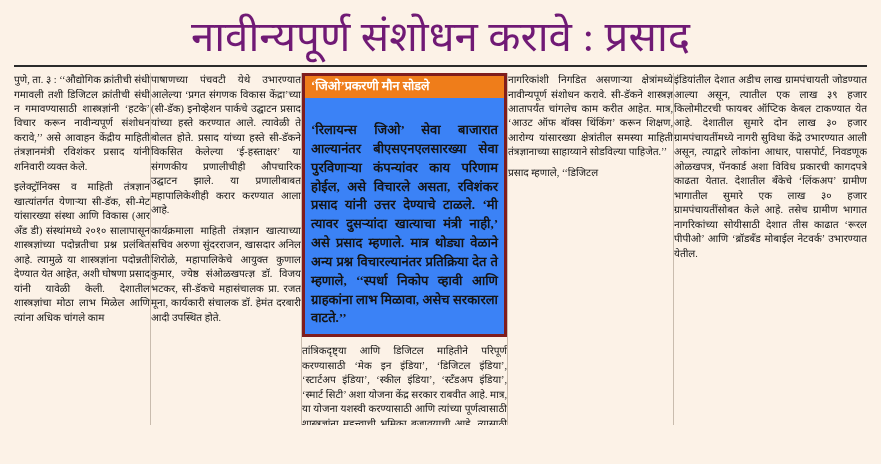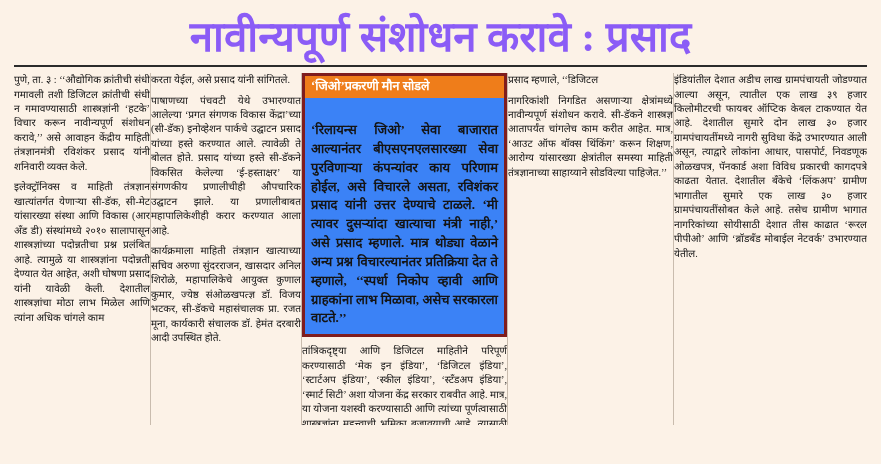--- a/index.html
+++ b/index.html
@@ -17,22 +17,22 @@
     position: relative;
     width: 881px;
     height: 464px;
     background: #fcf2e7;
     box-sizing: border-box;
     padding: 8px 14px 6px 14px;
   }
   .headline {
     font-family: "Liberation Serif", serif;
     font-size: 42px;
-    font-weight: bold;
-    color: #8b5cf6;
+    font-weight: normal;
+    color: #701a75;
     text-align: center;
     letter-spacing: 0px;
     line-height: 1.12;
     margin: 6px 0 4px 0;
     white-space: nowrap;
   }
   .rule {
     height: 2px;
     background: #2b2b2b;
     margin: 4px 0 6px 0;
@@ -99,40 +99,39 @@
   <div class="columns">
 
     <div class="col c1">
       <p>पुणे, ता. ३ : ‘‘औद्योगिक क्रांतीची संधी गमावली तशी डिजिटल क्रांतीची संधी न गमावण्यासाठी शास्त्रज्ञांनी ‘हटके’ विचार करून नावीन्यपूर्ण संशोधन करावे,’’ असे आवाहन केंद्रीय माहिती तंत्रज्ञानमंत्री रविशंकर प्रसाद यांनी शनिवारी व्यक्त केले.</p>
       <p>इलेक्ट्रॉनिक्स व माहिती तंत्रज्ञान खात्यांतर्गत येणाऱ्या सी-डॅक, सी-मेट यांसारख्या संस्था आणि विकास (आर अँड डी) संस्थांमध्ये २०१० सालापासून शास्त्रज्ञांच्या पदोन्नतीचा प्रश्न प्रलंबित आहे. त्यामुळे या शास्त्रज्ञांना पदोन्नती देण्यात येत आहेत, अशी घोषणा प्रसाद यांनी यावेळी केली. देशातील शास्त्रज्ञांचा मोठा लाभ मिळेल आणि त्यांना अधिक चांगले काम</p>
     </div>
 
     <div class="sep"></div>
 
     <div class="col c2">
-      <p>करता येईल, असे प्रसाद यांनी सांगितले.</p>
       <p>पाषाणच्या पंचवटी येथे उभारण्यात आलेल्या ‘प्रगत संगणक विकास केंद्रा’च्या (सी-डॅक) इनोव्हेशन पार्कचे उद्घाटन प्रसाद यांच्या हस्ते करण्यात आले. त्यावेळी ते बोलत होते. प्रसाद यांच्या हस्ते सी-डॅकने विकसित केलेल्या ‘ई-हस्ताक्षर’ या संगणकीय प्रणालीचीही औपचारिक उद्घाटन झाले. या प्रणालीबाबत महापालिकेशीही करार करण्यात आला आहे.</p>
       <p>कार्यक्रमाला माहिती तंत्रज्ञान खात्याच्या सचिव अरुणा सुंदरराजन, खासदार अनिल शिरोळे, महापालिकेचे आयुक्त कुणाल कुमार, ज्येष्ठ संओळखपत्ज्ञ डॉ. विजय भटकर, सी-डॅकचे महासंचालक प्रा. रजत मूना, कार्यकारी संचालक डॉ. हेमंत दरबारी आदी उपस्थित होते.</p>
     </div>
 
     <div class="sep"></div>
 
     <div class="col c3">
       <div class="box">
         <div class="box-title">‘जिओ’प्रकरणी मौन सोडले</div>
         <div class="box-body lead">‘रिलायन्स जिओ’ सेवा बाजारात आल्यानंतर बीएसएनएलसारख्या सेवा पुरविणाऱ्या कंपन्यांवर काय परिणाम होईल, असे विचारले असता, रविशंकर प्रसाद यांनी उत्तर देण्याचे टाळले. ‘मी त्यावर दुसऱ्यांदा खात्याचा मंत्री नाही,’ असे प्रसाद म्हणाले. मात्र थोड्या वेळाने अन्य प्रश्न विचारल्यानंतर प्रतिक्रिया देत ते म्हणाले, ‘‘स्पर्धा निकोप व्हावी आणि ग्राहकांना लाभ मिळावा, असेच सरकारला वाटते.’’</div>
       </div>
       <p>तांत्रिकदृष्ट्या आणि डिजिटल माहितीने परिपूर्ण करण्यासाठी ‘मेक इन इंडिया’, ‘डिजिटल इंडिया’, ‘स्टार्टअप इंडिया’, ‘स्कील इंडिया’, ‘स्टँडअप इंडिया’, ‘स्मार्ट सिटी’ अशा योजना केंद्र सरकार राबवीत आहे. मात्र, या योजना यशस्वी करण्यासाठी आणि त्यांच्या पूर्णत्वासाठी शास्त्रज्ञांना महत्त्वाची भूमिका बजावयाची आहे. त्यासाठी शास्त्रज्ञांनी</p>
     </div>
 
     <div class="sep"></div>
 
     <div class="col c4">
+      <p>नागरिकांशी निगडित असणाऱ्या क्षेत्रांमध्ये नावीन्यपूर्ण संशोधन करावे. सी-डॅकने शास्त्रज्ञ आतापर्यंत चांगलेच काम करीत आहेत. मात्र, ‘आउट ऑफ बॉक्स थिंकिंग’ करून शिक्षण, आरोग्य यांसारख्या क्षेत्रांतील समस्या माहिती तंत्रज्ञानाच्या साहाय्याने सोडविल्या पाहिजेत.’’</p>
       <p>प्रसाद म्हणाले, ‘‘डिजिटल</p>
-      <p>नागरिकांशी निगडित असणाऱ्या क्षेत्रांमध्ये नावीन्यपूर्ण संशोधन करावे. सी-डॅकने शास्त्रज्ञ आतापर्यंत चांगलेच काम करीत आहेत. मात्र, ‘आउट ऑफ बॉक्स थिंकिंग’ करून शिक्षण, आरोग्य यांसारख्या क्षेत्रांतील समस्या माहिती तंत्रज्ञानाच्या साहाय्याने सोडविल्या पाहिजेत.’’</p>
     </div>
 
     <div class="sep"></div>
 
     <div class="col c5">
       <p>इंडियांतील देशात अडीच लाख ग्रामपंचायती जोडण्यात आल्या असून, त्यातील एक लाख ३९ हजार किलोमीटरची फायबर ऑप्टिक केबल टाकण्यात येत आहे. देशातील सुमारे दोन लाख ३० हजार ग्रामपंचायतींमध्ये नागरी सुविधा केंद्रे उभारण्यात आली असून, त्याद्वारे लोकांना आधार, पासपोर्ट, निवडणूक ओळखपत्र, पॅनकार्ड अशा विविध प्रकारची कागदपत्रे काढता येतात. देशातील बँकेचे ‘लिंकअप’ ग्रामीण भागातील सुमारे एक लाख ३० हजार ग्रामपंचायतींसोबत केले आहे. तसेच ग्रामीण भागात नागरिकांच्या सोयीसाठी देशात तीस काढात ‘रूरल पीपीओ’ आणि ‘ब्रॉडबँड मोबाईल नेटवर्क’ उभारण्यात येतील.</p>
     </div>
 
   </div>
 </div>

